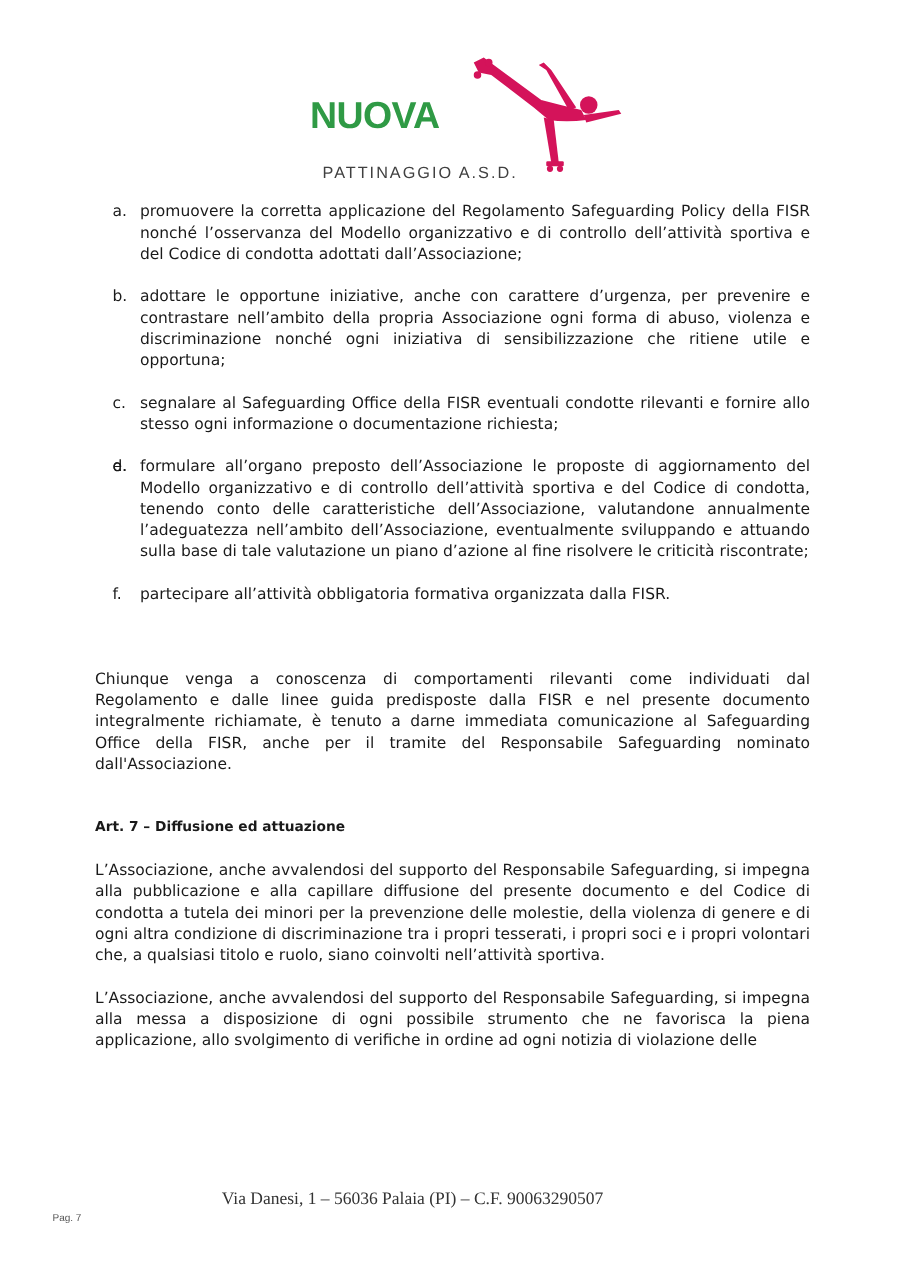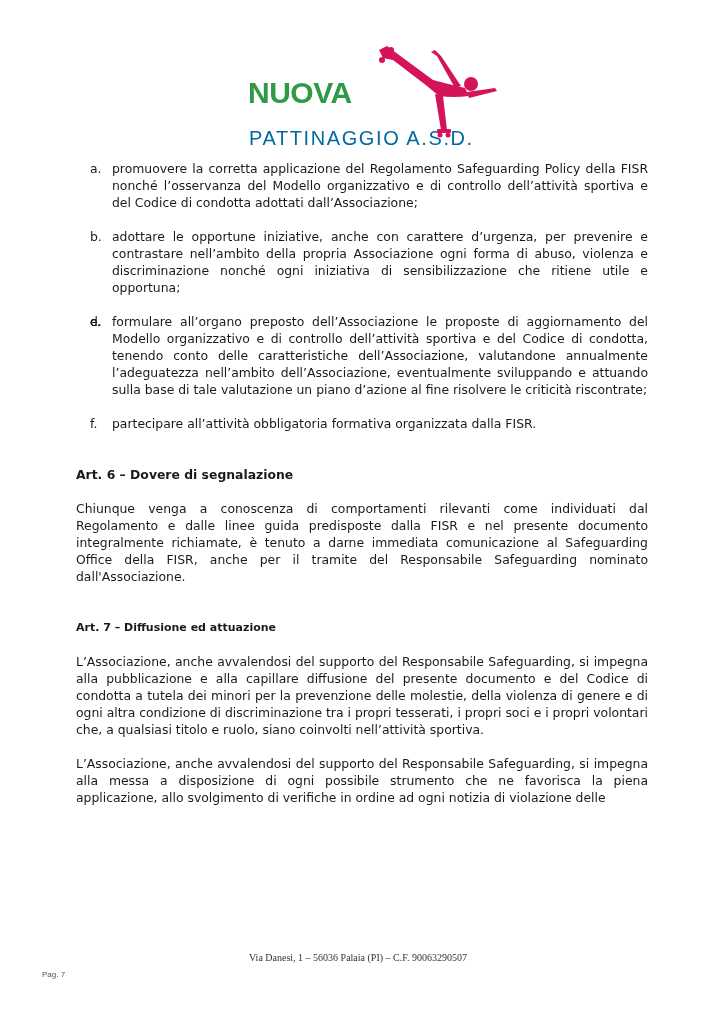--- a/index.html
+++ b/index.html
@@ -3,38 +3,38 @@
   <meta charset="utf-8">
   <style>
     html, body { margin: 0; padding: 0; background: #ffffff; }
     body { width: 724px; height: 1024px; position: relative; overflow: hidden;
            font-family: "DejaVu Sans", sans-serif; color: #1a1a1a; }
     .logo { position: absolute; left: 248px; top: 40px; width: 250px; height: 98px; text-align: right; }
     .logo .l1, .logo .l2 { position: absolute; left: 0; font-family: "Liberation Sans", sans-serif;
            font-weight: bold; color: #2f9a45; font-size: 30px; line-height: 26px; letter-spacing: -0.5px; }
     .logo .l1 { top: 40px; }
     .logo .l2 { top: 66px; }
-    .logo .l3 { position: absolute; left: 1px; top: 90px; font-family: "Liberation Sans", sans-serif;
-           color: #0369a1; font-size: 20px; letter-spacing: 1.6px; line-height: 16px; }
+    .logo .l3 { position: absolute; left: 10px; top: 90px; font-family: "Liberation Sans", sans-serif;
+           color: #404040; font-size: 13px; letter-spacing: 1.6px; line-height: 16px; }
     .logo svg { position: absolute; left: 125px; top: 0; }
 
     .content { position: absolute; left: 76px; top: 160px; width: 572px;
                font-size: 12.4px; line-height: 17px; text-align: justify; }
     ol.items { list-style: none; margin: 0; padding: 0; }
     ol.items li { position: relative; padding-left: 36px; margin-bottom: 17px; }
     ol.items li .marker { position: absolute; left: 14px; top: 0; }
     ol.items li.last { margin-bottom: 0; }
 
     .art-title { font-weight: bold; margin: 0; }
     .para { margin: 0; }
     .gap-lg { height: 34px; }
     .gap-md { height: 17px; }
 
     .footer-address { position: absolute; left: 0; width: 660px; top: 952px; text-align: center;
-               font-family: "Liberation Serif", serif; font-size: 10px; color: #333; margin-left: 28px; }
+               font-family: "Liberation Serif", serif; font-size: 14px; color: #333; }
     .footer-page { position: absolute; left: 42px; top: 970px; font-family: "Liberation Sans", sans-serif;
                font-size: 8px; color: #555; }
   </style>
 </head>
 <body>
 
 <div class="logo">
   <div class="l1">NUOVA</div>
   <div class="l3">PATTINAGGIO A.S.D.</div>
   <svg width="125" height="100" viewBox="0 0 125 100">
@@ -66,37 +66,37 @@
     <li>
       <span class="marker">a.</span>
       <span>promuovere la corretta applicazione del Regolamento Safeguarding Policy della FISR nonché l’osservanza del Modello organizzativo e di controllo dell’attività sportiva e del Codice di condotta adottati dall’Associazione;</span>
     </li>
     <li>
       <span class="marker">b.</span>
       <span>adottare le opportune iniziative, anche con carattere d’urgenza, per prevenire e contrastare nell’ambito della propria Associazione ogni forma di abuso, violenza e discriminazione nonché ogni iniziativa di sensibilizzazione che ritiene utile e opportuna;</span>
     </li>
     <li>
       <span class="marker">c.</span>
+      <span>segnalare al Safeguarding Office della FISR eventuali condotte rilevanti e fornire allo stesso ogni informazione o documentazione richiesta;</span>
     </li>
     <li>
       <span class="marker">d.</span>
     </li>
     <li>
       <span class="marker">e.</span>
       <span>formulare all’organo preposto dell’Associazione le proposte di aggiornamento del Modello organizzativo e di controllo dell’attività sportiva e del Codice di condotta, tenendo conto delle caratteristiche dell’Associazione, valutandone annualmente l’adeguatezza nell’ambito dell’Associazione, eventualmente sviluppando e attuando sulla base di tale valutazione un piano d’azione al fine risolvere le criticità riscontrate;</span>
     </li>
     <li class="last">
       <span class="marker">f.</span>
       <span>partecipare all’attività obbligatoria formativa organizzata dalla FISR.</span>
     </li>
   </ol>
 
   <div class="gap-lg"></div>
 
-  <h2 class="art-title" style="font-size:12.4px;">Art. 6 – Dovere di segnalazione</h2>
   <div class="gap-md"></div>
   <p class="para">Chiunque venga a conoscenza di comportamenti rilevanti come individuati dal Regolamento e dalle linee guida predisposte dalla FISR e nel presente documento integralmente richiamate, è tenuto a darne immediata comunicazione al Safeguarding Office della FISR, anche per il tramite del Responsabile Safeguarding nominato dall'Associazione.</p>
 
   <div class="gap-lg"></div>
 
   <h2 class="art-title" style="font-size:11px;">Art. 7 – Diffusione ed attuazione</h2>
   <div class="gap-md"></div>
   <p class="para">L’Associazione, anche avvalendosi del supporto del Responsabile Safeguarding, si impegna alla pubblicazione e alla capillare diffusione del presente documento e del Codice di condotta a tutela dei minori per la prevenzione delle molestie, della violenza di genere e di ogni altra condizione di discriminazione tra i propri tesserati, i propri soci e i propri volontari che, a qualsiasi titolo e ruolo, siano coinvolti nell’attività sportiva.</p>
   <div class="gap-md"></div>
   <p class="para" style="text-align-last:left;">L’Associazione, anche avvalendosi del supporto del Responsabile Safeguarding, si impegna alla messa a disposizione di ogni possibile strumento che ne favorisca la piena applicazione, allo svolgimento di verifiche in ordine ad ogni notizia di violazione delle</p>

